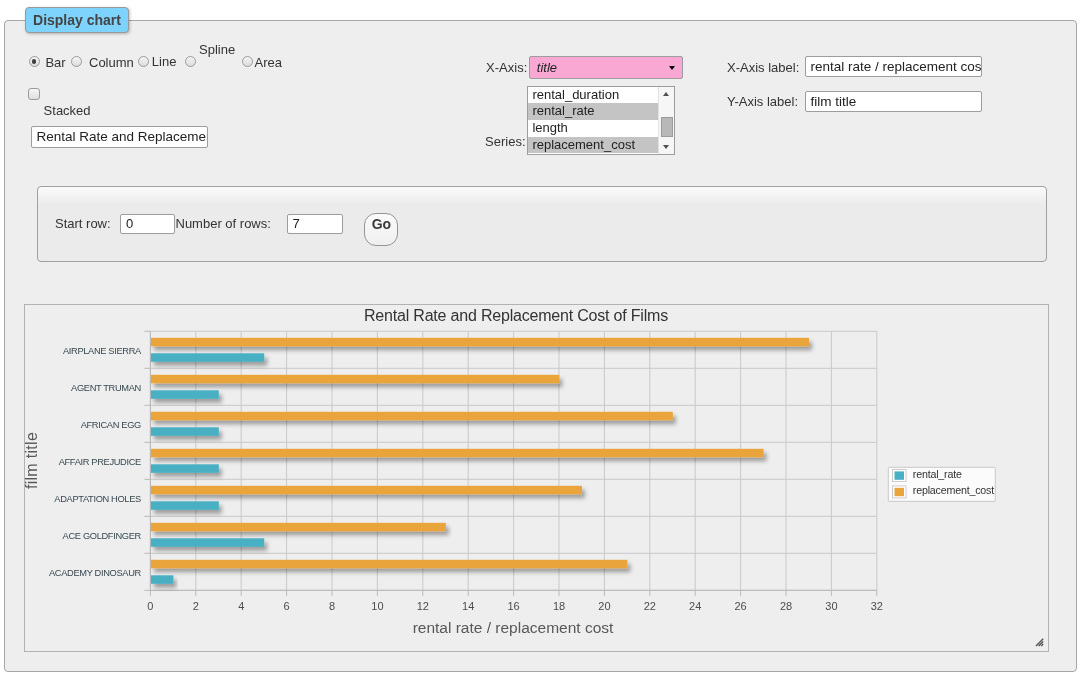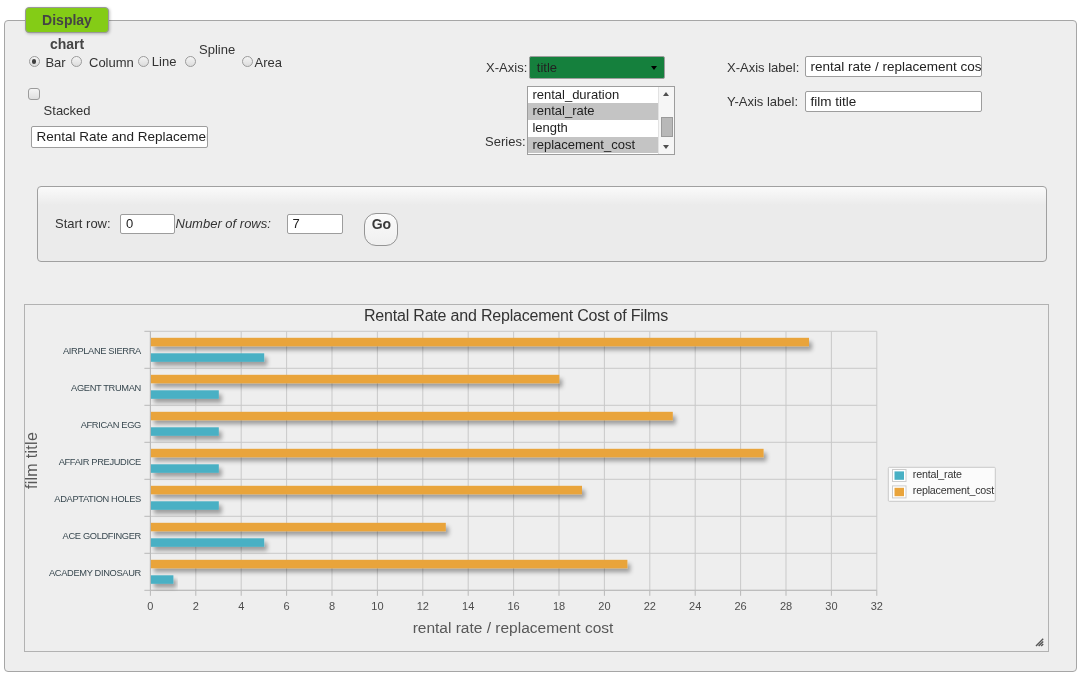--- a/index.html
+++ b/index.html
@@ -1,37 +1,37 @@
 <!DOCTYPE html>
 <html><head>
 <meta charset="utf-8">
 <style>
 * { margin:0; padding:0; box-sizing:border-box; }
 html,body { width:1081px; height:681px; background:#fff; font-family:"Liberation Sans",sans-serif; }
 #fs { position:absolute; left:4px; top:20px; width:1073px; height:652px;
       background:#eee; border:1px solid #a6a6a6; border-radius:4px; }
-#lg { position:absolute; left:20px; top:-13.6px; width:84px; height:26px; background:#84cc16;
+#lg { position:absolute; left:20px; top:-13.6px; width:104px; height:26px; background:#7dd3fc;
       border:1px solid #999; border-radius:4px; box-shadow:1px 1px 3px rgba(0,0,0,0.25);
       font-size:14px; font-weight:bold; color:#444; text-align:center; line-height:24px; }
 .lbl { position:absolute; font-size:13px; color:#333; white-space:nowrap; line-height:16px; }
 .inp { position:absolute; background:#fff; border:1px solid #9d9d9d; border-radius:2px;
        font-size:13.5px; color:#222; padding:0 5px; overflow:hidden; white-space:nowrap; line-height:20px; }
 .rad { position:absolute; width:11px; height:11px; border:1.3px solid #9b9b9b; border-radius:50%;
        background:linear-gradient(#f4f4f4,#dcdcdc); }
 .rad.on:after { content:""; position:absolute; left:1.6px; top:1.6px; width:4.8px; height:4.8px;
        border-radius:50%; background:#3e3e3e; }
 .chk { position:absolute; width:11.8px; height:11.8px; border:1.4px solid #9b9b9b; border-radius:3px;
        background:linear-gradient(#f5f5f5,#dfdfdf); }
 #srow { position:absolute; left:31.5px; top:164.8px; width:1010.5px; height:76.2px;
         background:linear-gradient(#fafafa, #ebebeb 18px); border:1px solid #a0a0a0; border-radius:4px; }
 #go { position:absolute; left:326.9px; top:26.1px; width:34px; height:33px; border:1px solid #949494;
       border-radius:12px; background:linear-gradient(#fbfbfb,#efefef); font-size:14px; font-weight:bold;
       color:#3a3a3a; text-align:center; line-height:21px; }
-#sel { position:absolute; left:523.8px; top:35.2px; width:136px; height:23.3px; background:#15803d;
-       border:1px solid #9d9d9d; border-radius:2px; font-size:13px; color:#222; line-height:21.3px; padding:0 7px; }
+#sel { position:absolute; left:523.8px; top:35.2px; width:154px; height:23.3px; background:#f9a8d4;
+       border:1px solid #9d9d9d; border-radius:2px; font-size:13px; color:#222; line-height:21.3px; padding:0 7px;font-style:italic; }
 #sel:after { content:""; position:absolute; right:7px; top:9.3px; width:0; height:0;
        border-left:3.6px solid transparent; border-right:3.6px solid transparent; border-top:4.6px solid #000; }
 #mlist { position:absolute; left:522.4px; top:64.6px; width:148px; height:69.2px; background:#fff;
        border:1px solid #9d9d9d; font-size:13px; color:#222; }
 #mlist .opt { height:16.7px; line-height:16.7px; padding:0 4px; white-space:nowrap; }
 #mlist .opt.sel { background:#c4c4c4; }
 #msb { position:absolute; right:0; top:0; width:16px; height:67.2px; background:#f6f6f6; border-left:1px solid #e2e2e2; }
 .sbarr { position:absolute; left:4px; width:0; height:0; }
 #chart { position:absolute; left:19px; top:283px; width:1024.5px; height:347.5px;
          border:1px solid #b2b2b2; }
@@ -73,21 +73,21 @@
   </div>
 
   <div class="lbl" style="left:722px; top:38.7px;">X-Axis label:</div>
   <div class="inp" style="left:799.5px; top:34.8px; width:177px; height:21.5px;">rental rate / replacement cost</div>
   <div class="lbl" style="left:722px; top:72.9px;">Y-Axis label:</div>
   <div class="inp" style="left:799.5px; top:69.8px; width:177px; height:21.5px;">film title</div>
 
   <div id="srow">
     <div class="lbl" style="left:17.5px; top:28.9px;">Start row:</div>
     <div class="inp" style="left:82.5px; top:27.2px; width:55px; height:20.3px; font-size:13px; line-height:18px;">0</div>
-    <div class="lbl" style="left:138px; top:28.9px;font-style:italic;">Number of rows:</div>
+    <div class="lbl" style="left:138px; top:28.9px;">Number of rows:</div>
     <div class="inp" style="left:249px; top:27.2px; width:56px; height:20.3px; font-size:13px; line-height:18px;">7</div>
     <div id="go">Go</div>
   </div>
 
   <div id="chart">
 <svg width="1023" height="346" viewBox="0 0 1023 346" style="position:absolute;left:0;top:0;font-family:'Liberation Sans',sans-serif">
 <defs>
           <filter id="bsh" x="-20%" y="-80%" width="140%" height="300%">
             <feGaussianBlur in="SourceAlpha" stdDeviation="2.2" result="b"></feGaussianBlur>
             <feOffset in="b" dx="3.2" dy="3.6" result="o"></feOffset>

